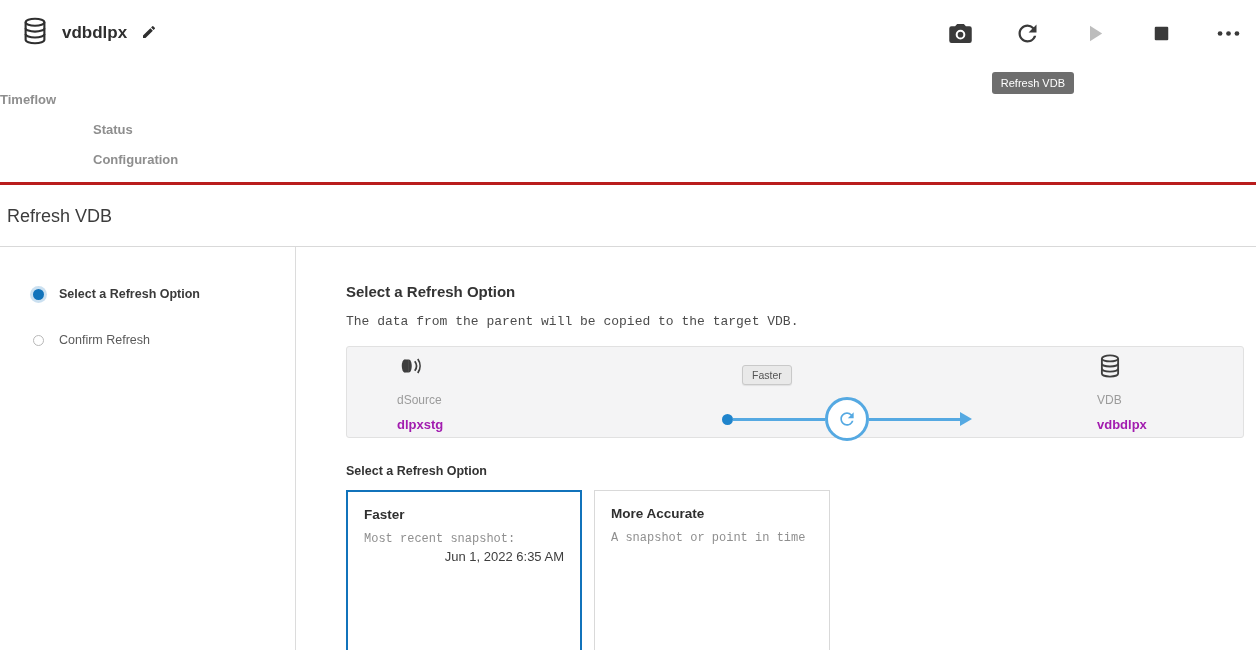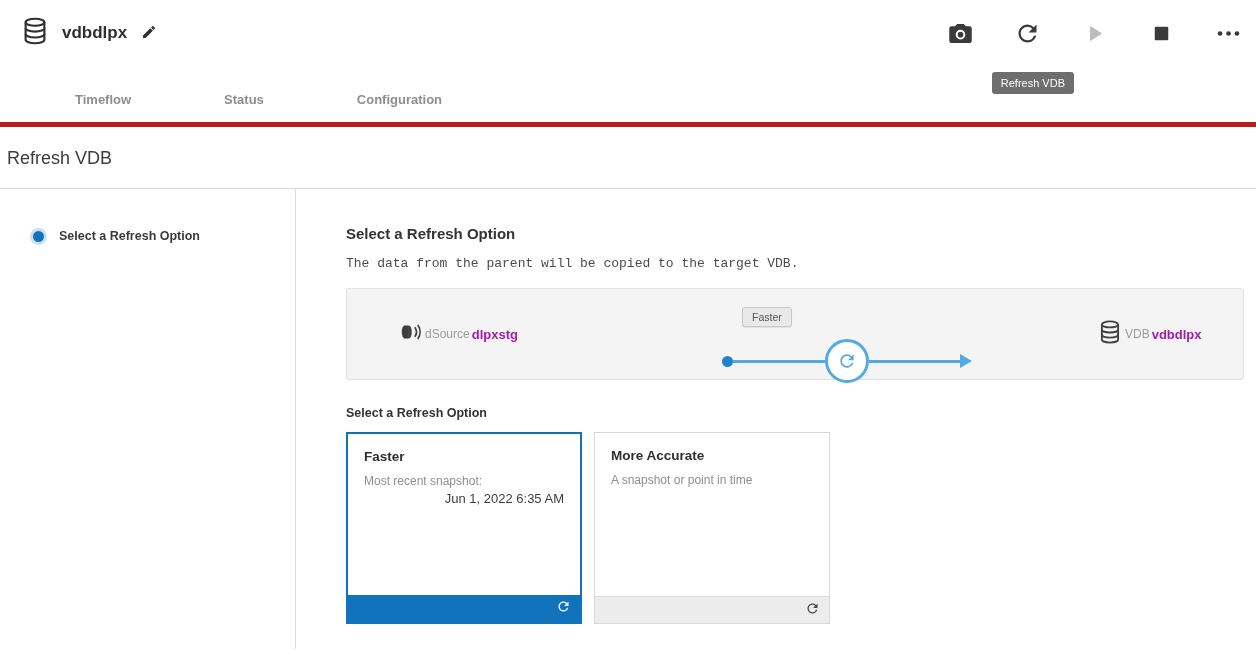--- a/index.html
+++ b/index.html
@@ -39,22 +39,22 @@
     color: #ffffff;
     font-size: 11px;
     padding: 5px 9px;
     border-radius: 3px;
     white-space: nowrap;
     z-index: 5;
   }
   
   .tabs {
     display: flex;
-    padding-left: 75px;
-    border-bottom: 5px solid #b91c1c;
+    border-bottom: 3px solid #b91c1c;
+    flex-direction: column;
   }
   .tab {
     font-size: 13px;
     font-weight: bold;
     color: #8e8e8e;
     padding-bottom: 15px;
     cursor: pointer;
   }
   .tab-timeflow { }
   .tab-status { margin-left: 93px; }
@@ -97,21 +97,21 @@
     position: relative;
     height: 92px;
     background: #f4f4f5;
     border: 1px solid #e1e1e1;
     border-radius: 3px;
     display: flex;
     align-items: center;
     justify-content: space-between;
     padding: 0 36px 0 50px;
   }
-  .node { width: 110px; display: flex; flex-direction: row; align-items: center; gap: 2px; }
+  .node { width: 110px; display: flex; flex-direction: column; gap: 10px; }
   .node-icon svg { width: 26px; height: 26px; color: #3e3e3e; }
   .node-type { font-size: 12px; color: #9b9b9b; }
   .node-name { font-size: 13px; font-weight: bold; color: #a21caf; }
   .flow {
     width: 250px;
     display: flex;
     align-items: center;
     align-self: flex-end;
     margin-bottom: -4px;
     margin-left: 90px;
@@ -153,21 +153,21 @@
     width: 236px;
     height: 192px;
     background: #ffffff;
     border: 1px solid #d9d9d9;
     padding: 15px 16px;
     cursor: pointer;
     overflow: hidden;
   }
   .card.selected { border: 2px solid #1173bb; }
   .card-title { font-size: 13.5px; font-weight: bold; color: #2f2f2f; margin-bottom: 10px; }
-  .card-sub { font-size: 12px; color: #8f8f8f; margin-bottom: 3px; }
+  .card-sub { font-size: 12px; color: #8f8f8f; margin-bottom: 3px; font-family: Liberation Mono, monospace; }
   .card-detail { font-size: 13px; color: #3e3e3e; text-align: right; }
   .card-footer {
     position: absolute;
     left: 0; right: 0; bottom: 0;
     height: 27px;
     display: flex;
     align-items: center;
     justify-content: flex-end;
     padding-right: 9px;
   }
@@ -254,20 +254,24 @@
 
   <div class="page-heading">Refresh VDB</div>
 
   <div class="content">
 
     <aside class="stepper">
       <div class="step active">
         <span class="step-dot active"></span>
         <span class="step-label">Select a Refresh Option</span>
       </div>
+      <div class="step">
+        <span class="step-dot inactive"></span>
+        <span class="step-label">Confirm Refresh</span>
+      </div>
     </aside>
 
     <main class="main">
       <h2>Select a Refresh Option</h2>
       <p class="desc">The data from the parent will be copied to the target VDB.</p>
 
       <div class="diagram">
         <span class="badge">Faster</span>
 
         <div class="node">

